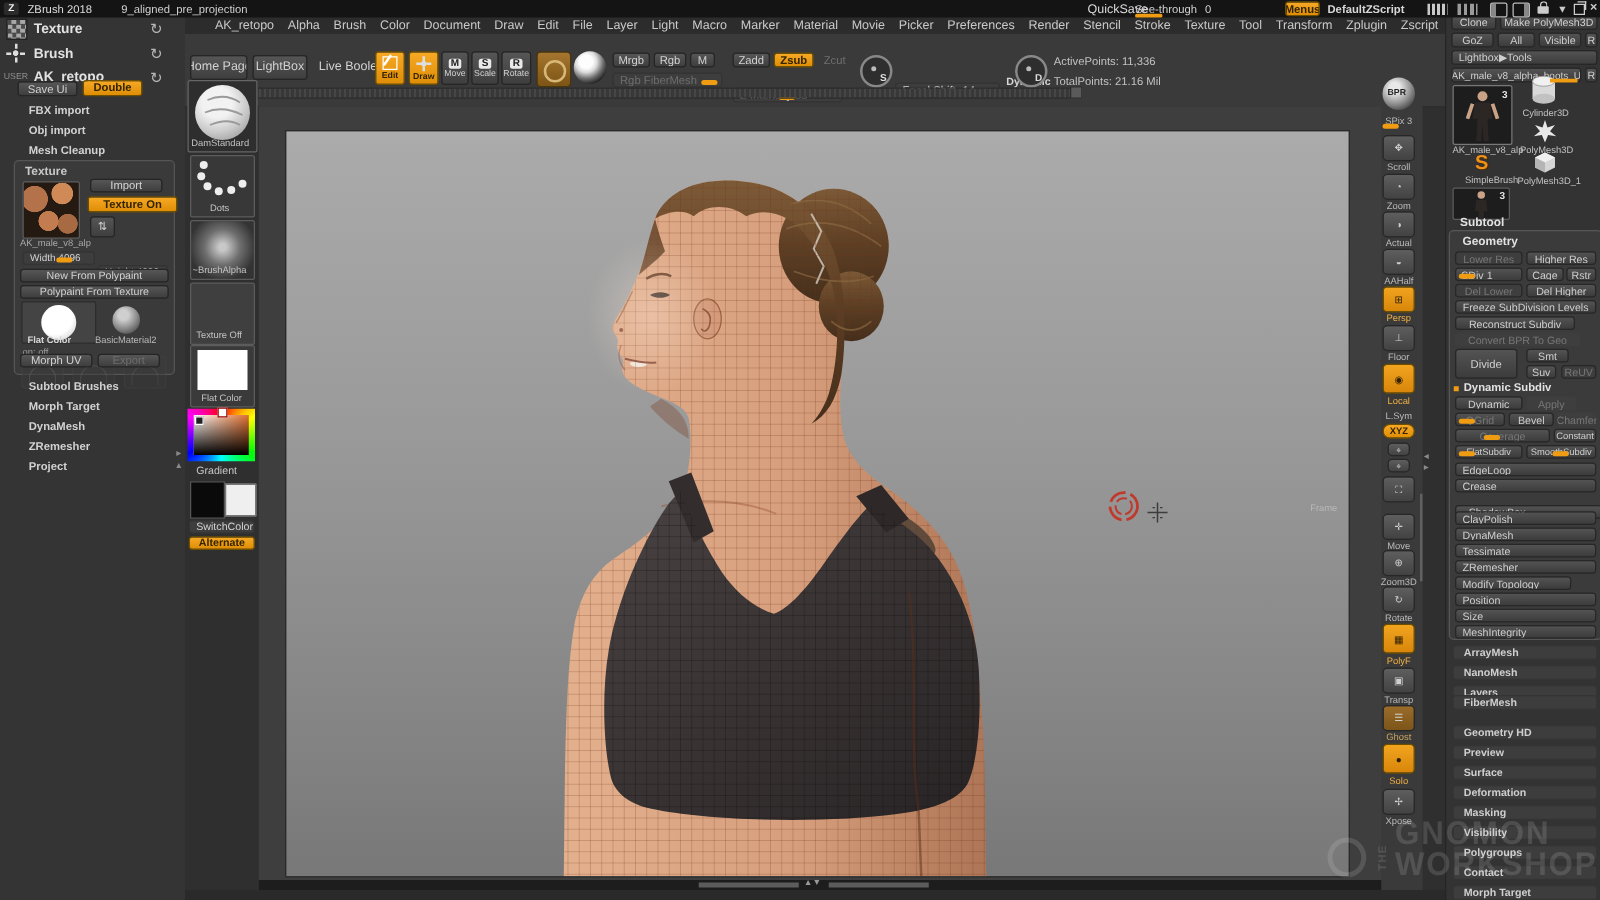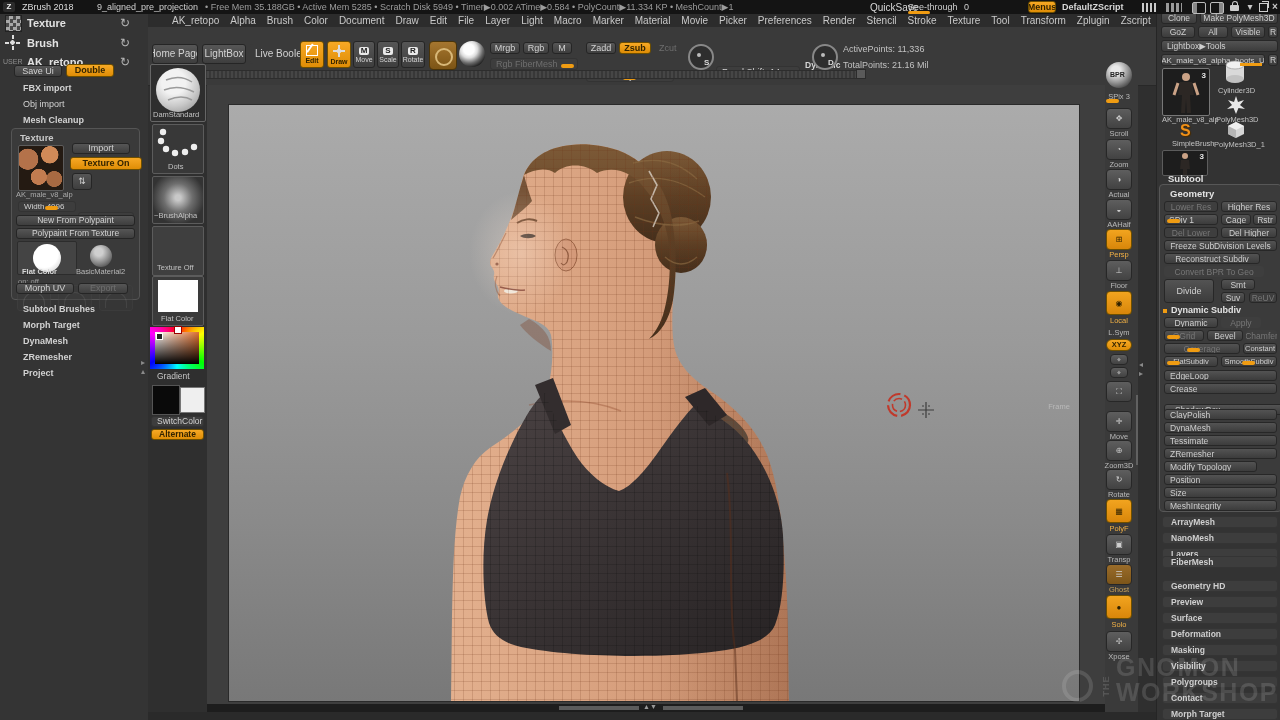--- a/index.html
+++ b/index.html
@@ -50,21 +50,20 @@
 
 <div class="abs" style="left:0;top:14px;width:148px;height:706px;background:#343434"></div>
 <div class="abs" style="left:148px;top:27px;width:1008px;height:58px;background:#3a3a3a;border-bottom:1px solid #282828"></div>
 <div class="abs" style="left:1156px;top:10px;width:124px;height:710px;background:#333;border-left:1px solid #252525;z-index:5"></div>
 <div class="abs" style="left:1102px;top:40px;width:36px;height:680px;background:#3a3a3a"></div>
 
 <div class="abs" style="left:0;top:0;width:1280px;height:14px;background:#141414;z-index:10">
   <div class="abs" style="left:3px;top:2px;width:12px;height:10px;background:#2b2b2b;border-radius:2px;color:#eee;font-size:8px;font-weight:bold;text-align:center;line-height:10px">Z</div>
   <span class="t" style="left:22px;top:2px;font-size:9px;color:#dcdcdc">ZBrush 2018</span>
   <span class="t" style="left:97px;top:2px;font-size:9px;color:#cfcfcf">9_aligned_pre_projection</span>
-  <span class="t" style="left:205px;top:2px;font-size:9px;color:#9d9d9d">• Free Mem 35.188GB • Active Mem 5285 • Scratch Disk 5949 • Timer▶0.002 ATime▶0.584 • PolyCount▶11.334 KP • MeshCount▶1</span>
   <span class="t" style="left:870px;top:2px;font-size:10px;color:#d8d8d8">QuickSave</span>
   <div class="abs" style="left:908px;top:0;width:64px;height:14px">
     <span class="t" style="left:0;top:2px;font-size:9px;color:#cfcfcf">See-through</span>
     <span class="t" style="left:56px;top:2px;font-size:9px;color:#cfcfcf">0</span>
     <div class="abs" style="left:0;top:11px;width:22px;height:3px;background:#f09c12;border-radius:2px"></div>
   </div>
   <div class="btn or" style="left:1028px;top:1px;width:28px;height:12px;font-size:9px">Menus</div>
   <span class="t" style="left:1062px;top:2px;font-size:9px;color:#d8d8d8;font-weight:bold">DefaultZScript</span>
   <div class="abs" style="left:1142px;top:3px;width:16px;height:9px;background:repeating-linear-gradient(90deg,#c9c9c9 0 2px,transparent 2px 4px)"></div>
   <div class="abs" style="left:1166px;top:3px;width:16px;height:9px;background:repeating-linear-gradient(90deg,#9a9a9a 0 3px,transparent 3px 5px)"></div>
@@ -174,21 +173,21 @@
 <div class="crossdot" style="left:5px;top:35px"></div>
 <div class="hdr" style="left:27px;top:37px">Brush</div>
 <div class="refresh" style="left:120px;top:37px">↻</div>
 <span class="t" style="left:3px;top:58px;font-size:7px;color:#8f8f8f">USER</span>
 <div class="hdr" style="left:27px;top:56px">AK_retopo</div>
 <div class="refresh" style="left:120px;top:56px">↻</div>
 
 <div class="btn" style="left:14px;top:65px;width:48px;height:12px">Save Ui</div>
 <div class="btn or" style="left:66px;top:64px;width:48px;height:13px">Double</div>
 <div class="btn flat" style="left:18px;top:82px;width:110px;height:12px;border:none;background:transparent;font-weight:bold">FBX import</div>
-<div class="btn flat" style="left:18px;top:98px;width:110px;height:12px;border:none;background:transparent;font-weight:normal">Obj import</div>
+<div class="btn flat" style="left:18px;top:98px;width:110px;height:12px;border:none;background:transparent;font-weight:bold">Obj import</div>
 <div class="btn flat" style="left:18px;top:114px;width:110px;height:12px;border:none;background:transparent;font-weight:bold">Mesh Cleanup</div>
 
 <div class="abs" style="left:11px;top:128px;width:127px;height:170px;border:1px solid #555;border-radius:4px;background:#3a3a3a">
   <span class="t" style="left:8px;top:3px;font-weight:bold;font-size:9.5px">Texture</span>
   <div class="thumbbox" style="left:6px;top:16px;width:44px;height:44px;background:
       radial-gradient(circle at 20% 30%,#b4724a 0 22%,transparent 23%),
       radial-gradient(circle at 70% 20%,#d08a58 0 18%,transparent 19%),
       radial-gradient(circle at 45% 70%,#c27c50 0 20%,transparent 21%),
       radial-gradient(circle at 80% 75%,#a86a42 0 16%,transparent 17%),
       #241a12"></div>

